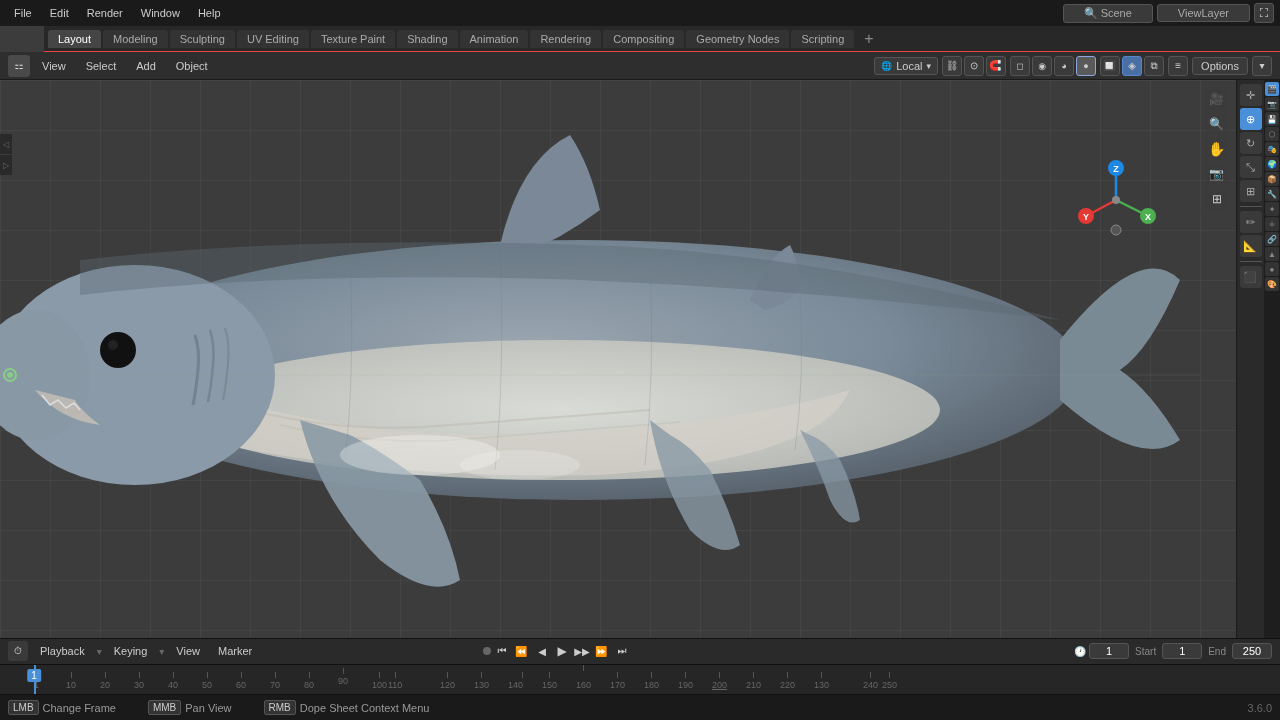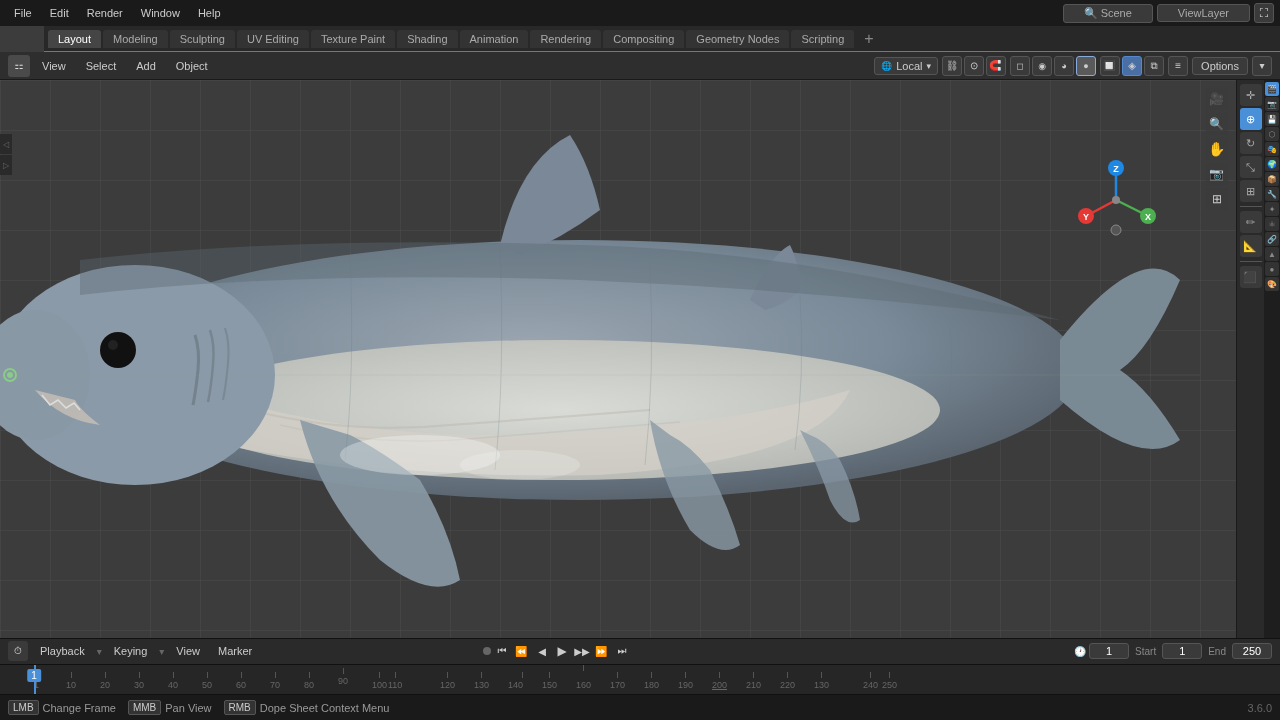--- a/index.html
+++ b/index.html
@@ -322,21 +322,21 @@
     }
 
     
     #status-bar {
       width: 100%;
       height: 26px;
       background: #1a1a1a;
       display: flex;
       align-items: center;
       padding: 0 8px;
-      gap: 12px;
+      gap: 32px;
       border-top: 1px solid #111;
       justify-content: center;
     }
     .status-item {
       display: flex;
       align-items: center;
       gap: 4px;
       font-size: 11px;
       color: #999;
     }

